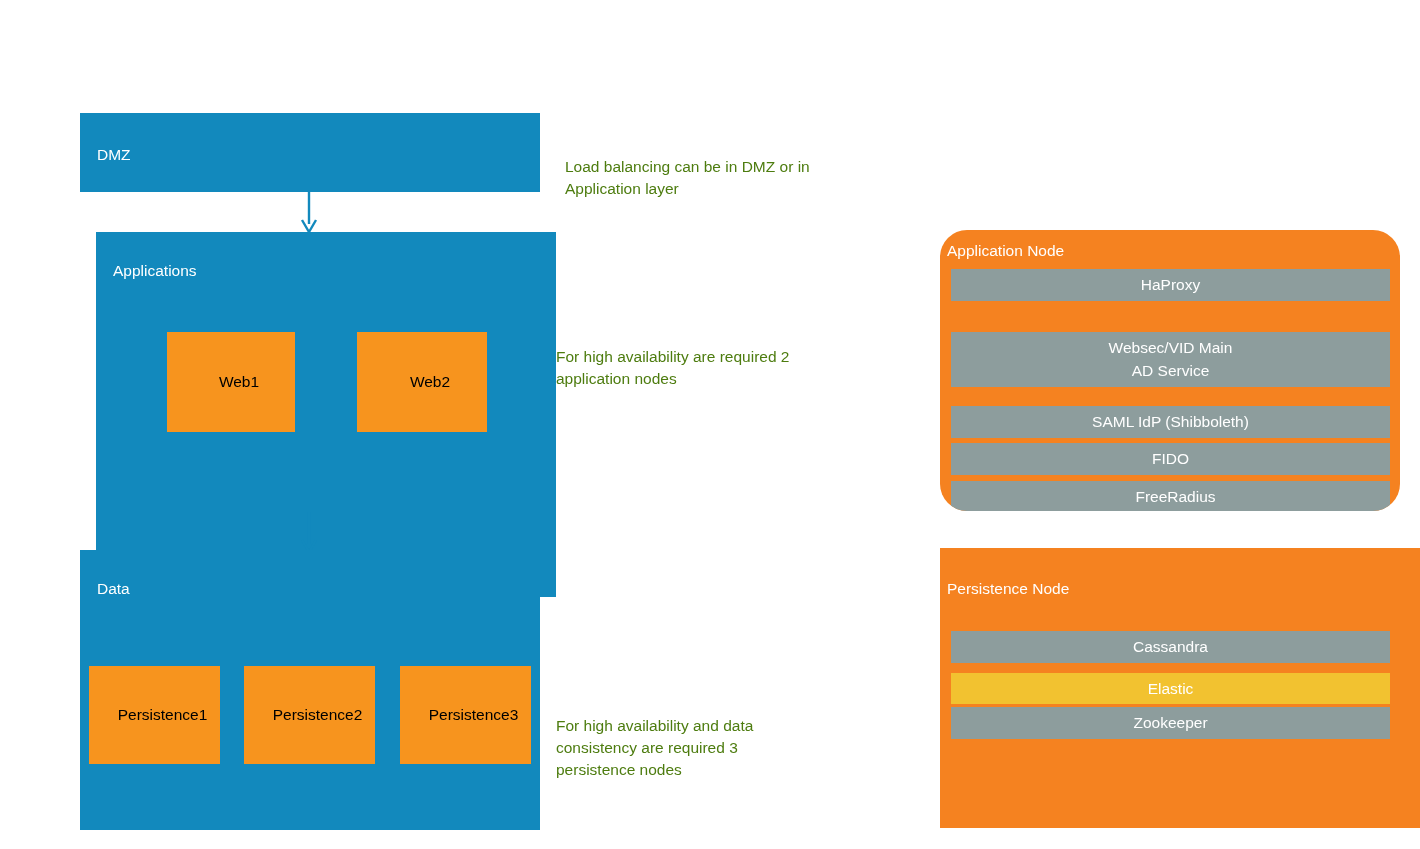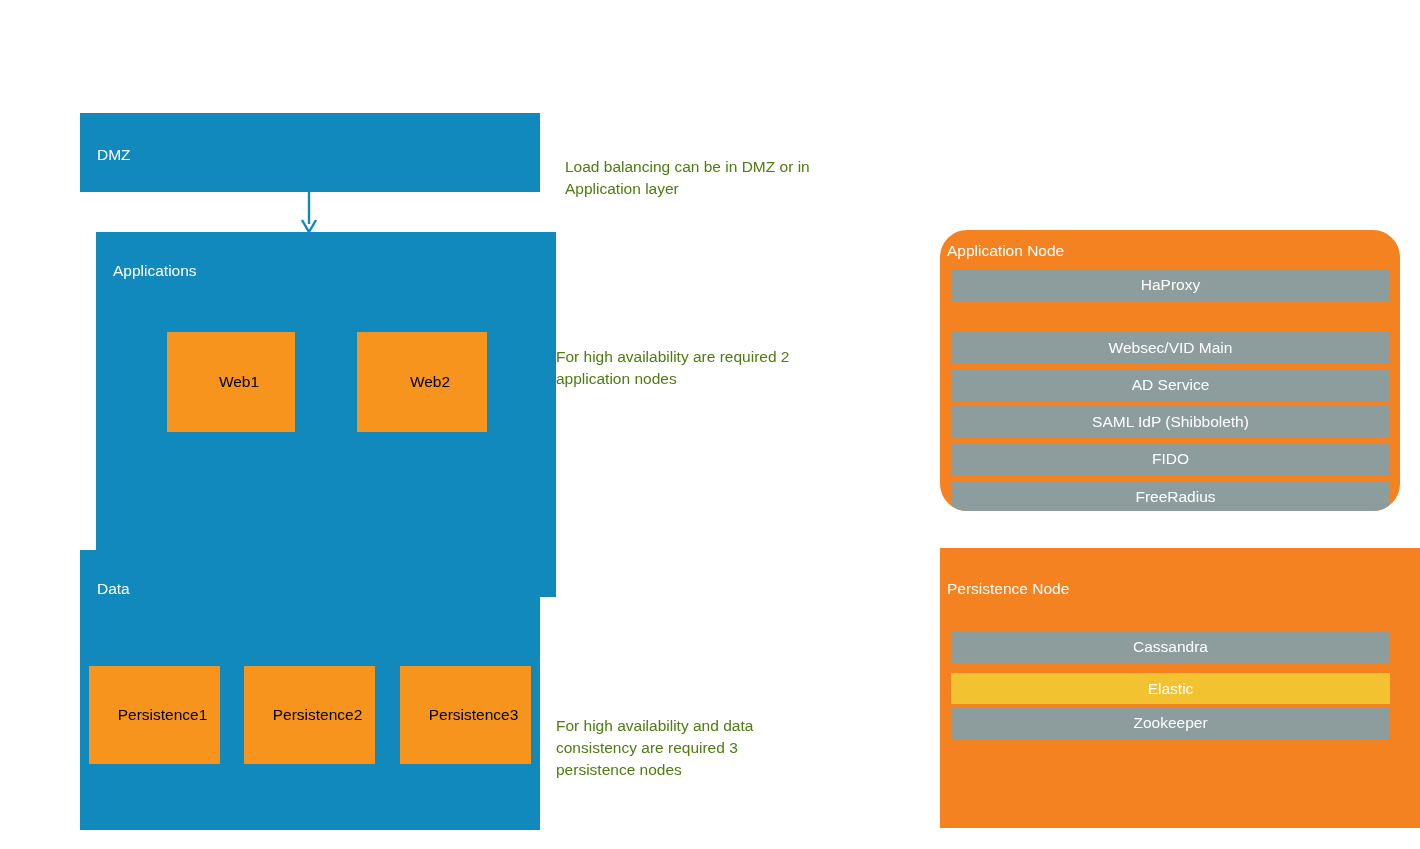--- a/index.html
+++ b/index.html
@@ -152,21 +152,21 @@
 consistency are required 3
 persistence nodes</div>
 
   <div class="panel" style="left:940px; top:230px; width:460px; height:281px;border-radius:27px;">
     <div class="panel-label" style="top:13px;">Application Node</div>
 
     <div class="svc-bar" style="left:11px; top:39px; width:439px; height:32px;">HaProxy</div>
 
     <div class="svc-bar" style="left:11px; top:102px; width:439px; height:32px;">Websec/VID Main</div>
 
-    <div class="svc-bar" style="left:11px; top:139px; width:439px; height:32px;">AD Service</div>
+    <div class="svc-bar" style="left:11px; top:125px; width:439px; height:32px;">AD Service</div>
 
     <div class="svc-bar" style="left:11px; top:176px; width:439px; height:32px;">SAML IdP (Shibboleth)</div>
 
     <div class="svc-bar" style="left:11px; top:213px; width:439px; height:32px;">FIDO</div>
 
     <div class="svc-bar" style="left:11px; top:251px; width:439px; height:32px;padding-left:10px;">FreeRadius</div>
   </div>
 
   <div class="panel" style="left:940px; top:548px; width:516px; height:280px;">
     <div class="panel-label" style="top:33px;">Persistence Node</div>

